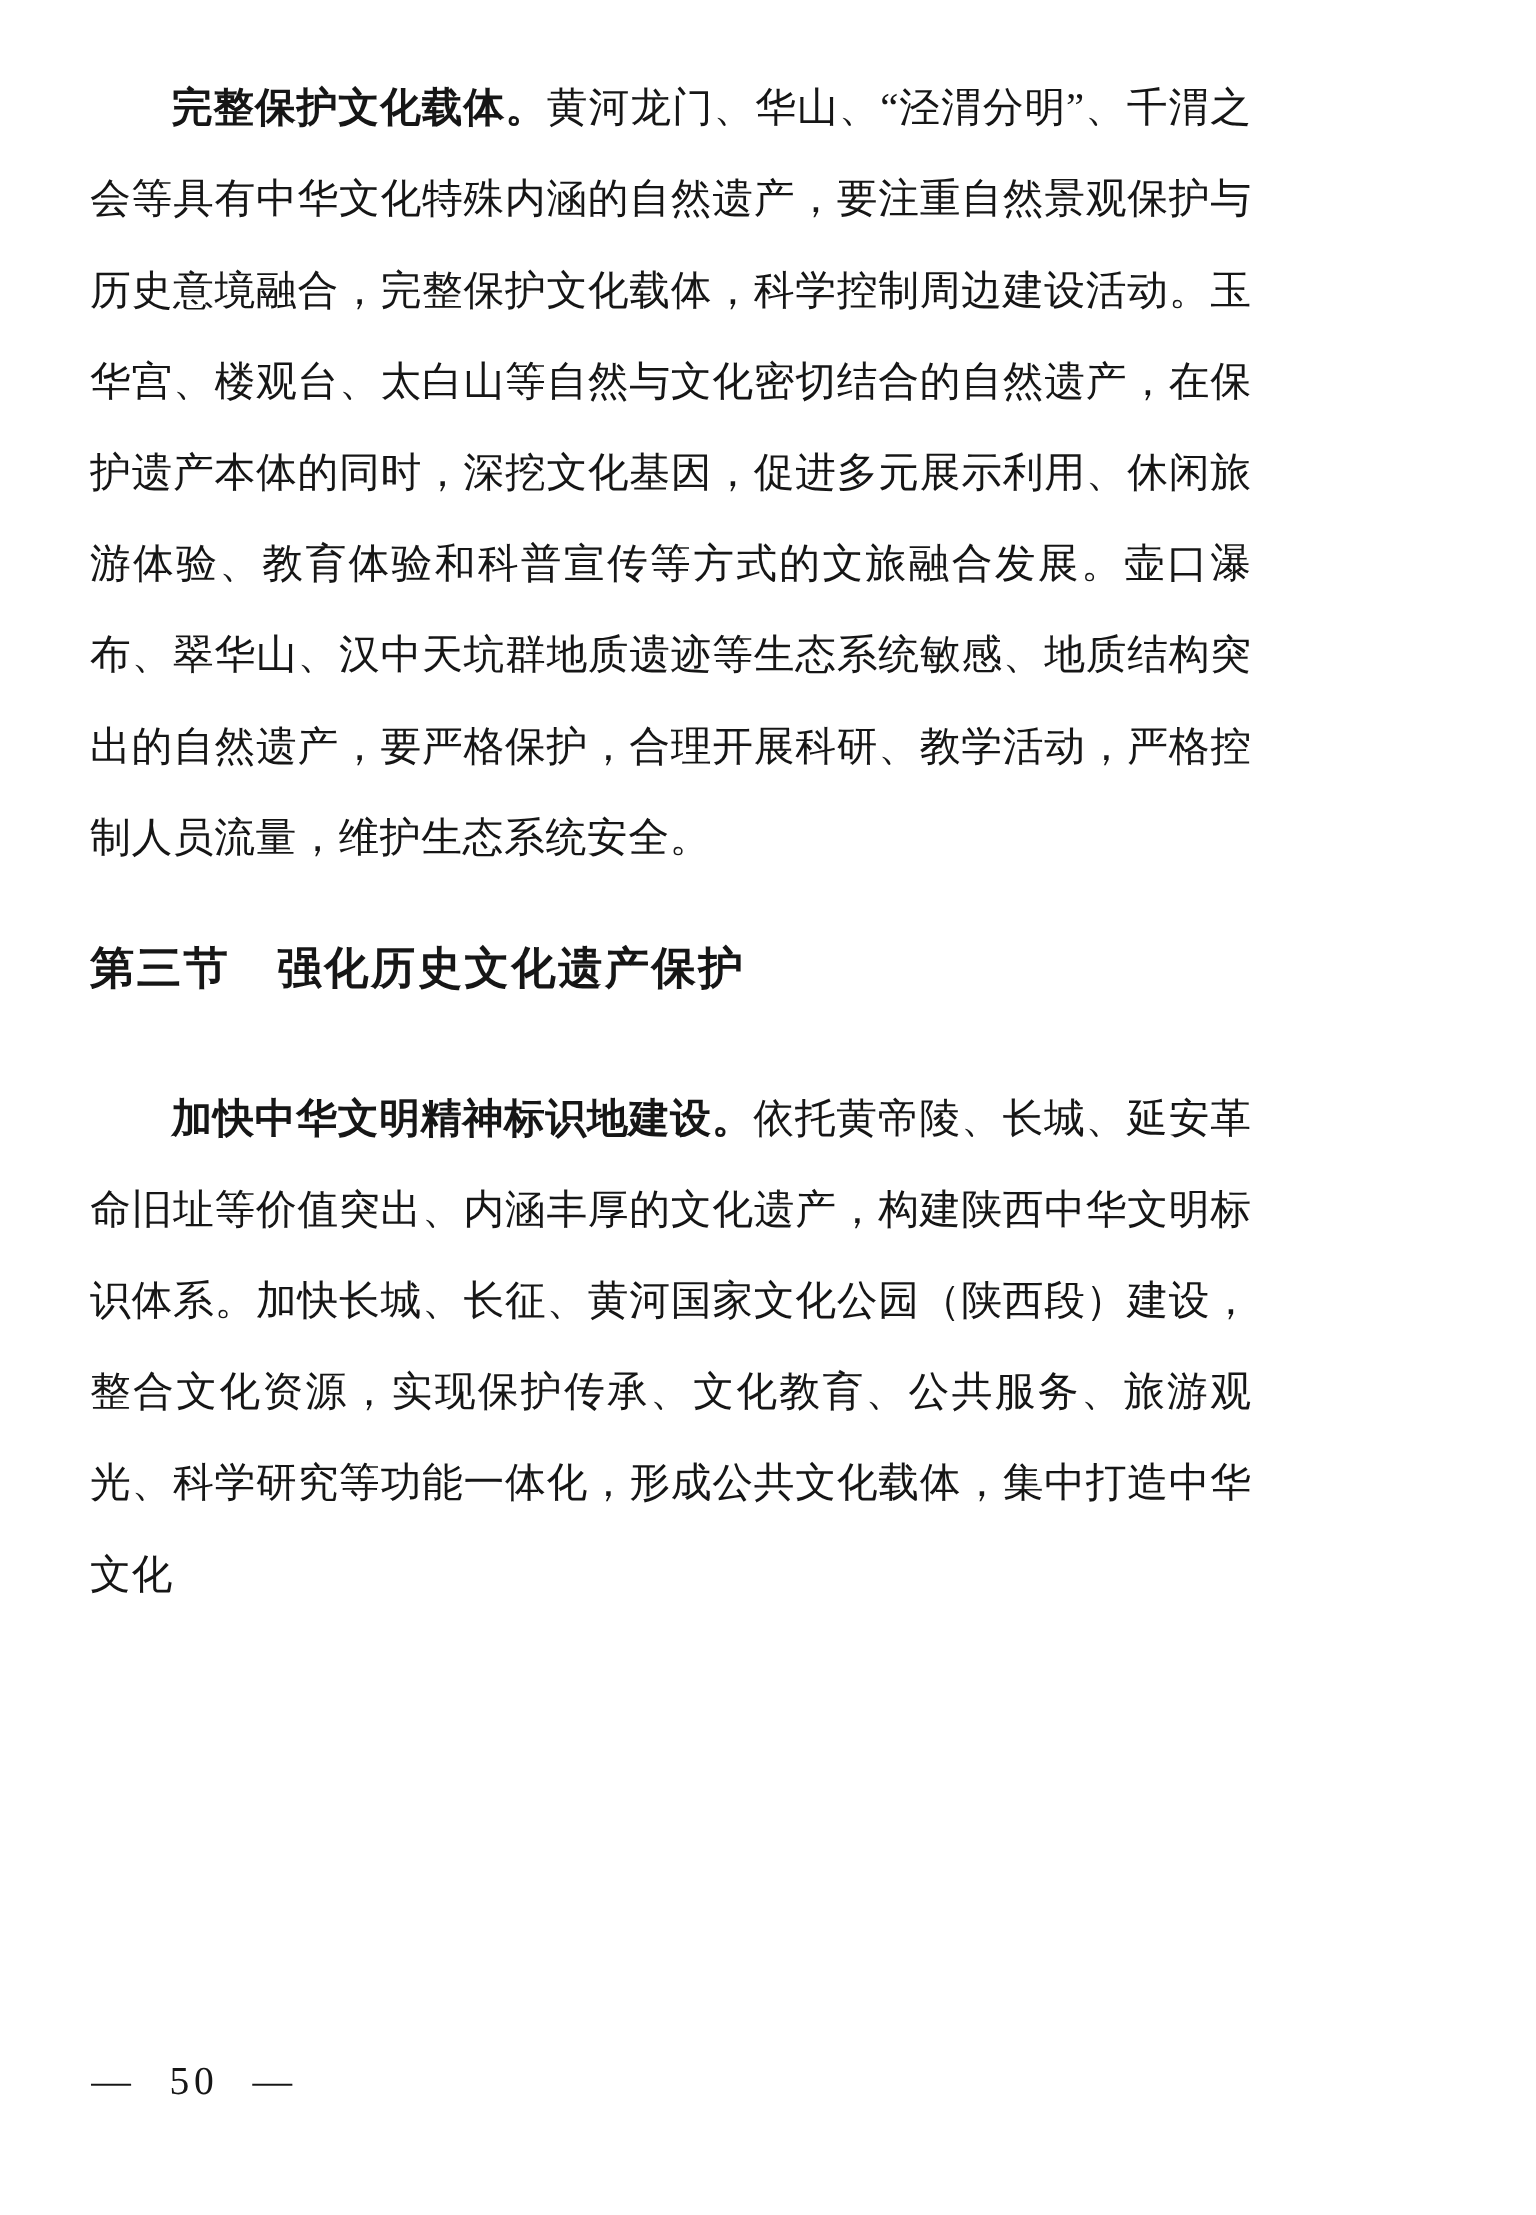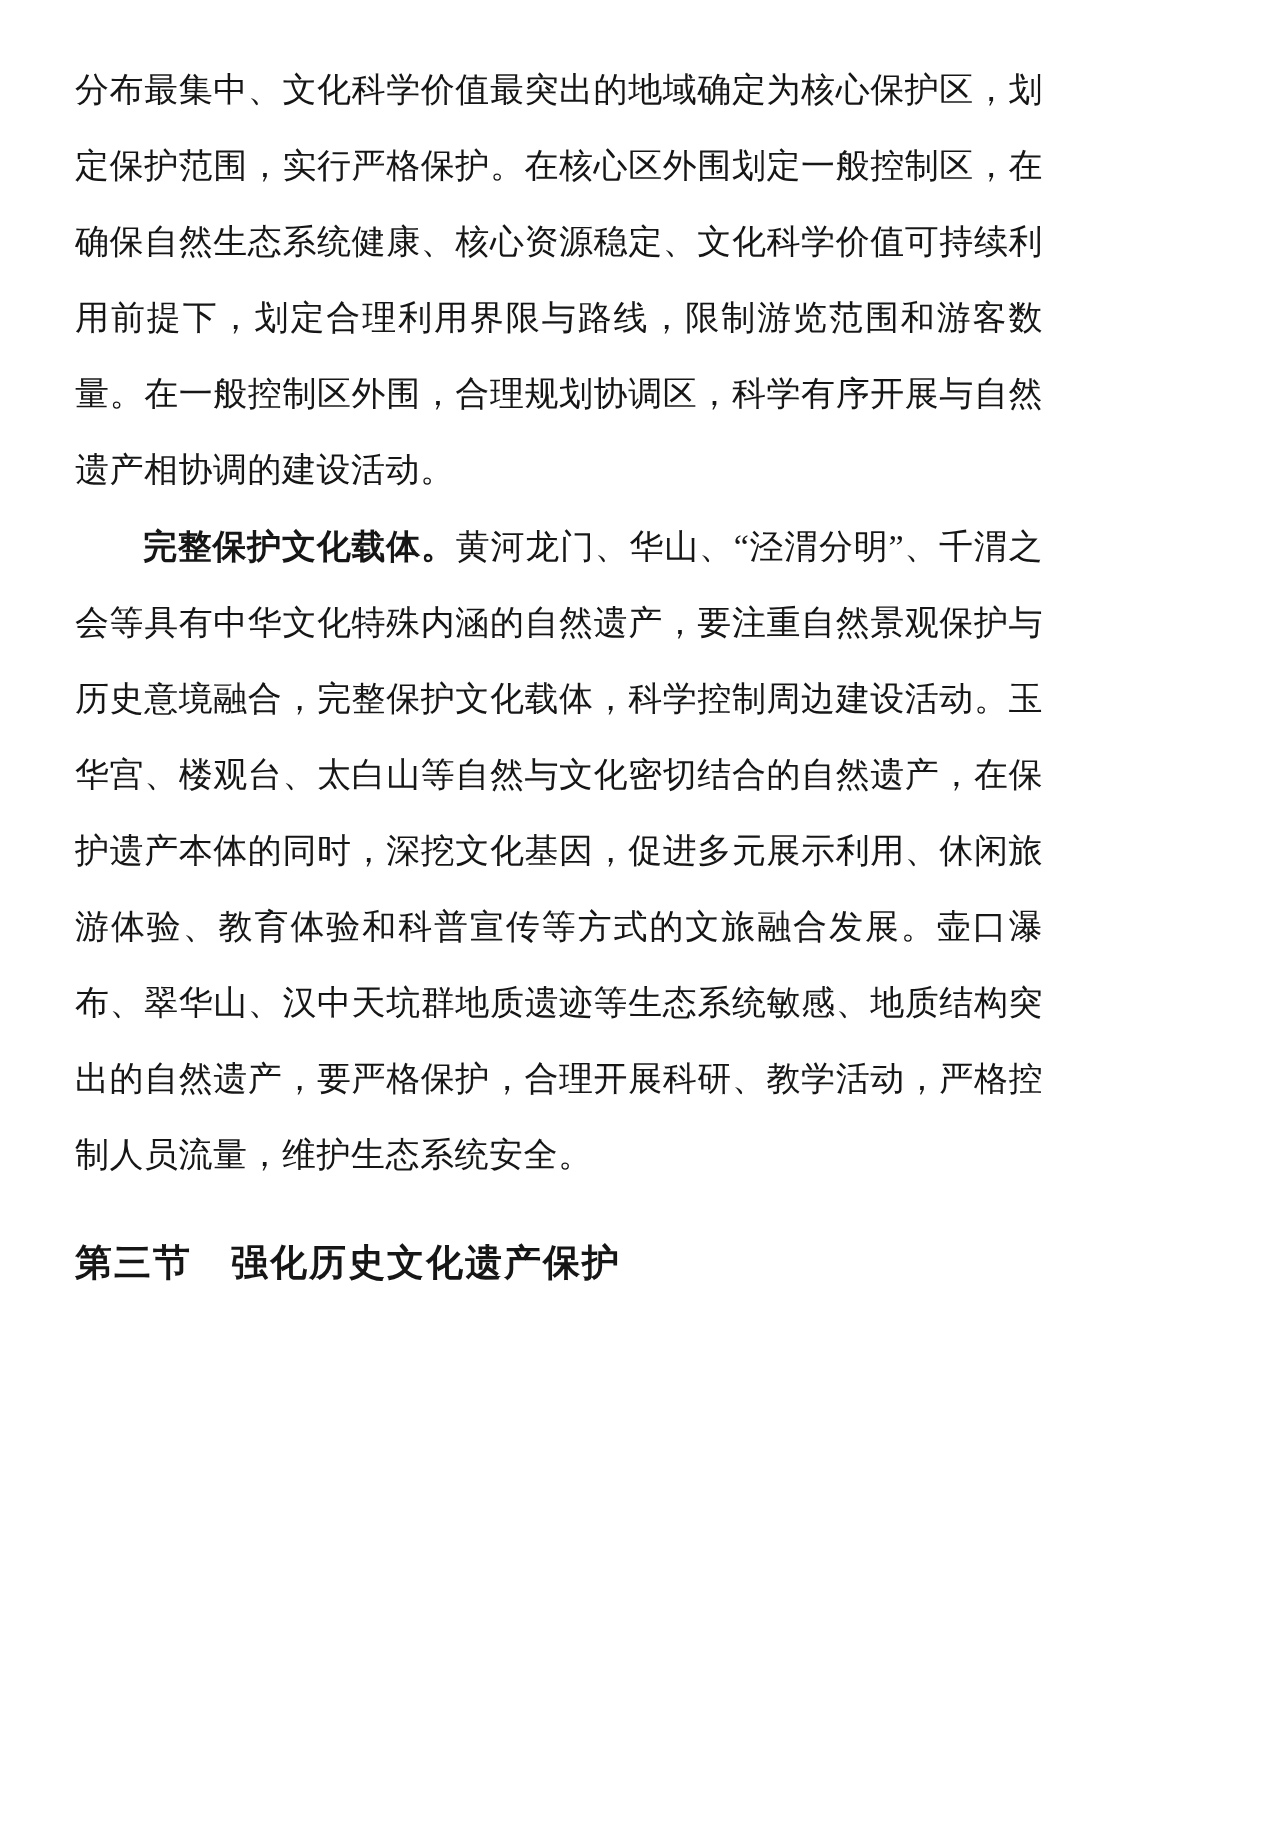--- a/index.html
+++ b/index.html
@@ -61,22 +61,23 @@
     word-spacing: 16px;
     color: #161616;
   }
 </style>
 </head>
 <body>
 
 <div class="page">
   <div class="content">
 
-    <p class="para no-indent"><span>分布最集中、文化科学价值最突出的地域确定为核心保护区，划定保护范围，实行严格保护。在核心区外围划定一般控制区，在确保自然生态系统健康、核心资源稳定、文化科学价值可持续利用前提下，划定合理利用界限与路线，限制游览范围和游客数量。在一般控制区外围，合理规划协调区，科学有序开展与自然遗产相协调的建设活动。</span></p>
 
     <p class="para"><span class="lead">完整保护文化载体。</span><span>黄河龙门、华山、“泾渭分明”、千渭之会等具有中华文化特殊内涵的自然遗产，要注重自然景观保护与历史意境融合，完整保护文化载体，科学控制周边建设活动。玉华宫、楼观台、太白山等自然与文化密切结合的自然遗产，在保护遗产本体的同时，深挖文化基因，促进多元展示利用、休闲旅游体验、教育体验和科普宣传等方式的文旅融合发展。壶口瀑布、翠华山、汉中天坑群地质遗迹等生态系统敏感、地质结构突出的自然遗产，要严格保护，合理开展科研、教学活动，严格控制人员流量，维护生态系统安全。</span></p>
 
     <h2 class="heading">第三节　强化历史文化遗产保护</h2>
 
+    <p class="para"><span class="lead">加快中华文明精神标识地建设。</span><span>依托黄帝陵、长城、延安革命旧址等价值突出、内涵丰厚的文化遗产，构建陕西中华文明标识体系。加快长城、长征、黄河国家文化公园（陕西段）建设，整合文化资源，实现保护传承、文化教育、公共服务、旅游观光、科学研究等功能一体化，形成公共文化载体，集中打造中华文化</span></p>
 
   </div>
 
+  <div class="footer">— 50 —</div>
 </div>
 
 </body></html>

